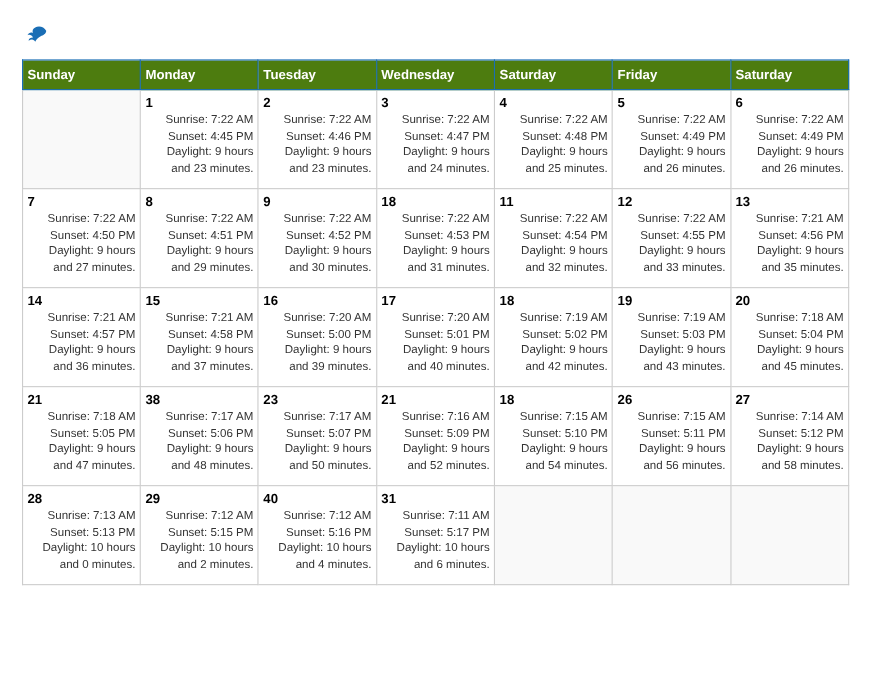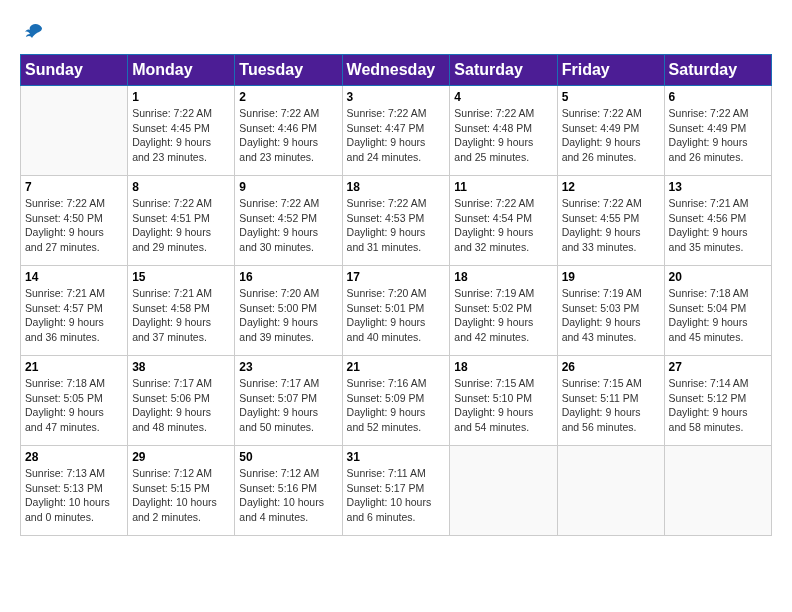--- a/index.html
+++ b/index.html
@@ -51,25 +51,25 @@
     .location {
       font-size: 15px;
       color: #555;
     }
     .calendar {
       width: 100%;
       border-collapse: collapse;
       font-size: 11px;
     }
     .calendar th {
-      background-color: #4c1d95;
+      background-color: #4d7c0f;
       color: #fff;
       padding: 6px 4px;
       text-align: left;
-      font-size: 16px;
+      font-size: 12px;
       border: 1px solid #1a6eb5;
     }
     .calendar td {
       border: 1px solid #ccc;
       vertical-align: top;
       padding: 4px;
       height: 90px;
       width: 108px;
     }
     .calendar td.empty {
@@ -78,20 +78,21 @@
     .day-num {
       font-weight: bold;
       font-size: 12px;
       display: block;
       margin-bottom: 2px;
     }
     .day-info {
       color: #333;
       font-size: 10.5px;
       line-height: 1.4;
+      text-align: right;
     }
   </style>
 </head>
 <body>
 
 <div class="header">
   <div class="logo">
     <div class="logo-text">
       <span class="logo-general"></span>
       <svg class="logo-bird" viewBox="0 0 24 24">
@@ -239,21 +240,21 @@
       <tr>
         <td>
           <span class="day-num">28</span>
           <div class="day-info">Sunrise: 7:13 AM<br>Sunset: 5:13 PM<br>Daylight: 10 hours<br>and 0 minutes.</div>
         </td>
         <td>
           <span class="day-num">29</span>
           <div class="day-info">Sunrise: 7:12 AM<br>Sunset: 5:15 PM<br>Daylight: 10 hours<br>and 2 minutes.</div>
         </td>
         <td>
-          <span class="day-num">50</span>
+          <span class="day-num">40</span>
           <div class="day-info">Sunrise: 7:12 AM<br>Sunset: 5:16 PM<br>Daylight: 10 hours<br>and 4 minutes.</div>
         </td>
         <td>
           <span class="day-num">31</span>
           <div class="day-info">Sunrise: 7:11 AM<br>Sunset: 5:17 PM<br>Daylight: 10 hours<br>and 6 minutes.</div>
         </td>
         <td class="empty"></td>
         <td class="empty"></td>
         <td class="empty"></td>
       </tr>

